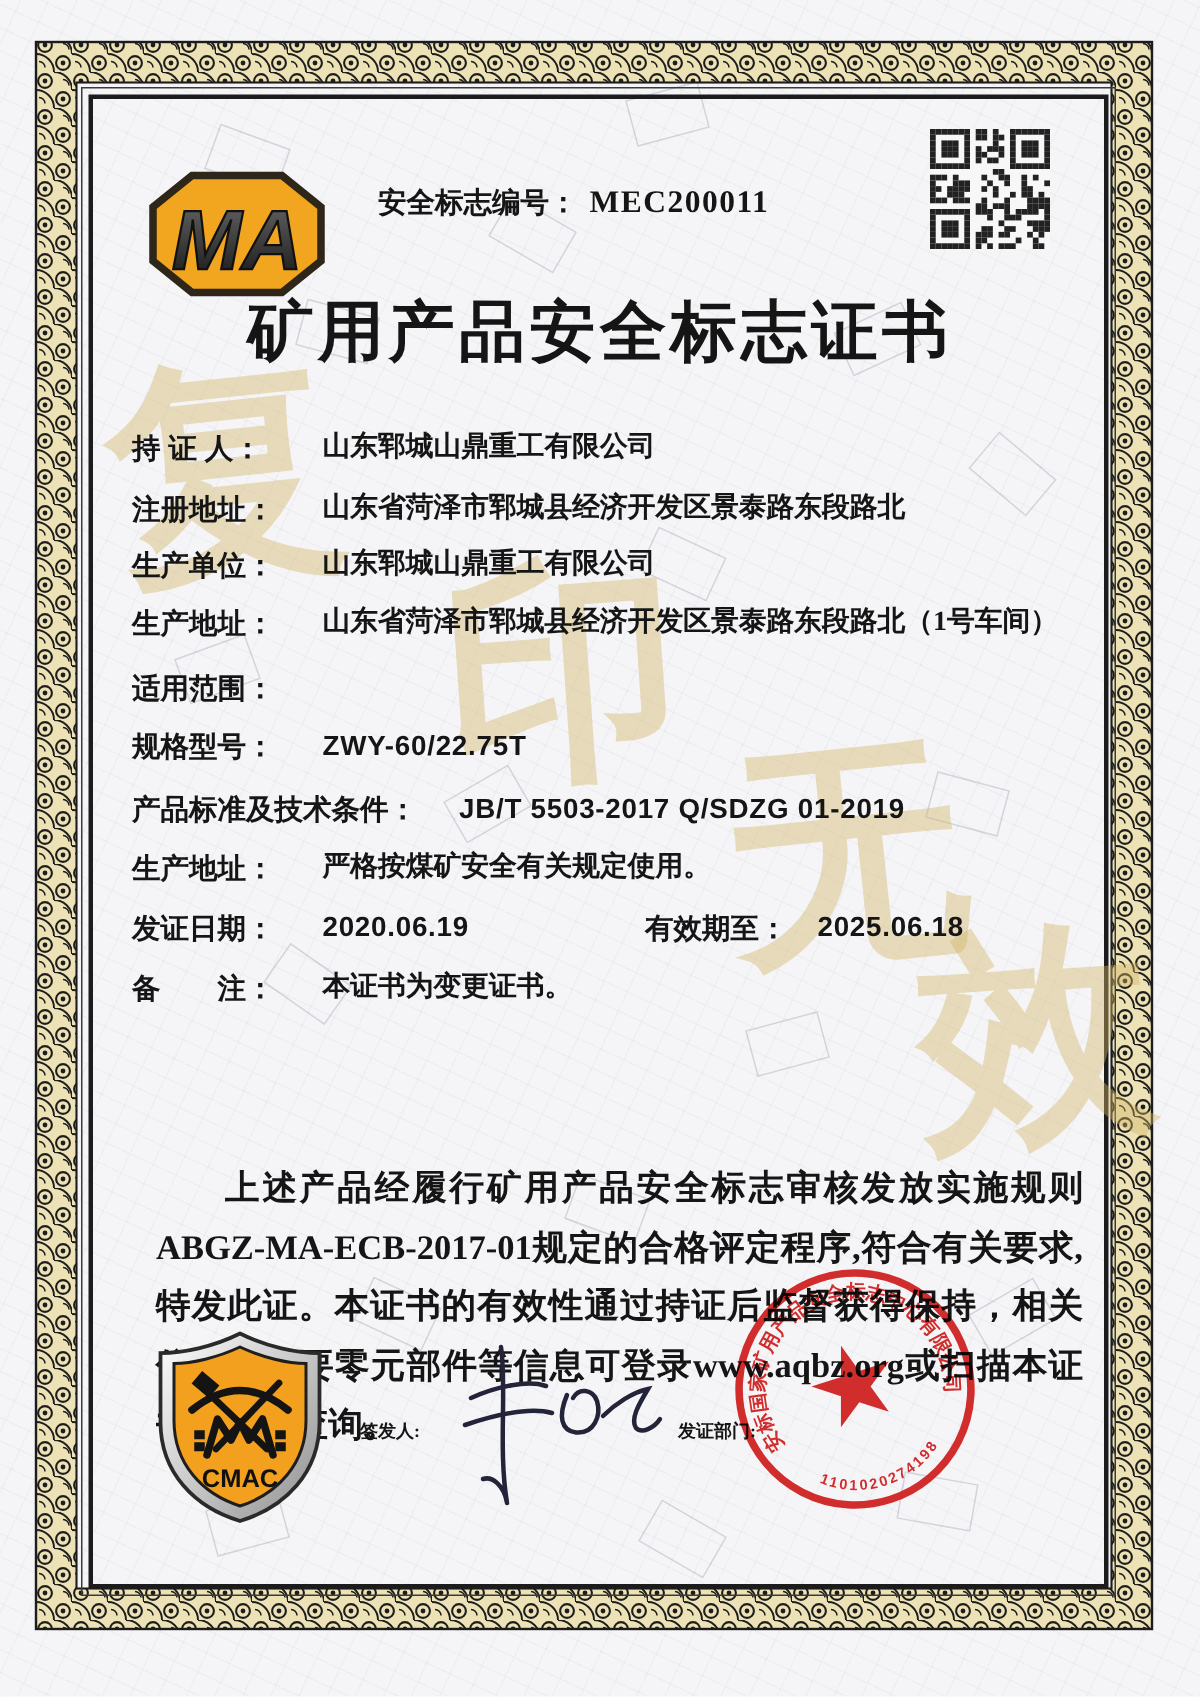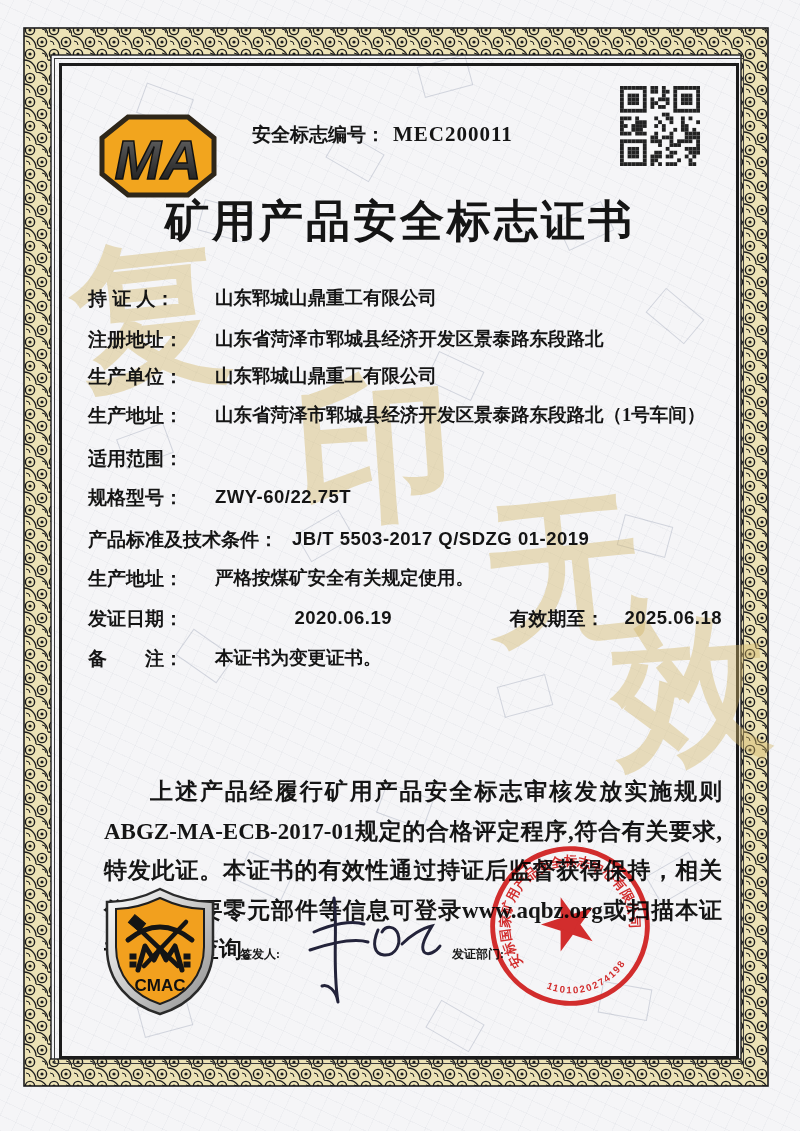--- a/index.html
+++ b/index.html
@@ -19,24 +19,24 @@
   .ma-badge{position:absolute;left:98px;top:112px;}
   .certno{position:absolute;left:252px;top:122px;white-space:nowrap;}
   .certno .lab{font-size:19px;font-weight:700;}
   .certno .val{font-family:"Liberation Serif","DejaVu Serif",serif;font-size:21px;font-weight:600;letter-spacing:1px;margin-left:8px;}
   .qr{position:absolute;left:620px;top:86px;}
   .title{position:absolute;left:0;top:192px;width:100%;text-align:center;
          font-size:44px;font-weight:800;letter-spacing:3px;}
   .rows{position:absolute;left:88px;top:278px;width:634px;}
   .row{position:absolute;left:0;width:100%;display:flex;align-items:flex-start;}
   .flabel{font-size:19px;font-weight:700;flex:0 0 127px;white-space:nowrap;}
-  .flabel.auto{flex:0 0 auto;margin-right:14px;}
+  .flabel.auto{flex:0 0 auto;margin-right:28px;}
   .fvalue{font-family:"Liberation Serif","DejaVu Serif",serif;font-size:18.5px;font-weight:600;line-height:1.35;}
   .fvalue.latin{font-family:"Liberation Sans","DejaVu Sans",sans-serif;font-weight:700;letter-spacing:.5px;}
-  .pair2{display:flex;flex:1;justify-content:flex-end;}
+  .pair2{display:flex;flex:1;}
   .pair2 .v1{flex:0 0 215px;}
   .pair2 .l2{flex:0 0 115px;font-size:19px;font-weight:700;white-space:nowrap;}
   .statement{position:absolute;left:104px;top:772px;width:618px;
      font-family:"Liberation Serif","DejaVu Serif",serif;font-size:23px;font-weight:600;
      line-height:1.72;text-align:justify;text-indent:2em;}
   .cmac{position:absolute;left:94px;top:884px;}
   .signer-label,.issuer-label{position:absolute;top:946px;font-family:"Liberation Serif","DejaVu Serif",serif;
      font-size:12px;font-weight:700;white-space:nowrap;}
   .signer-label{left:240px;}
   .issuer-label{left:452px;}

